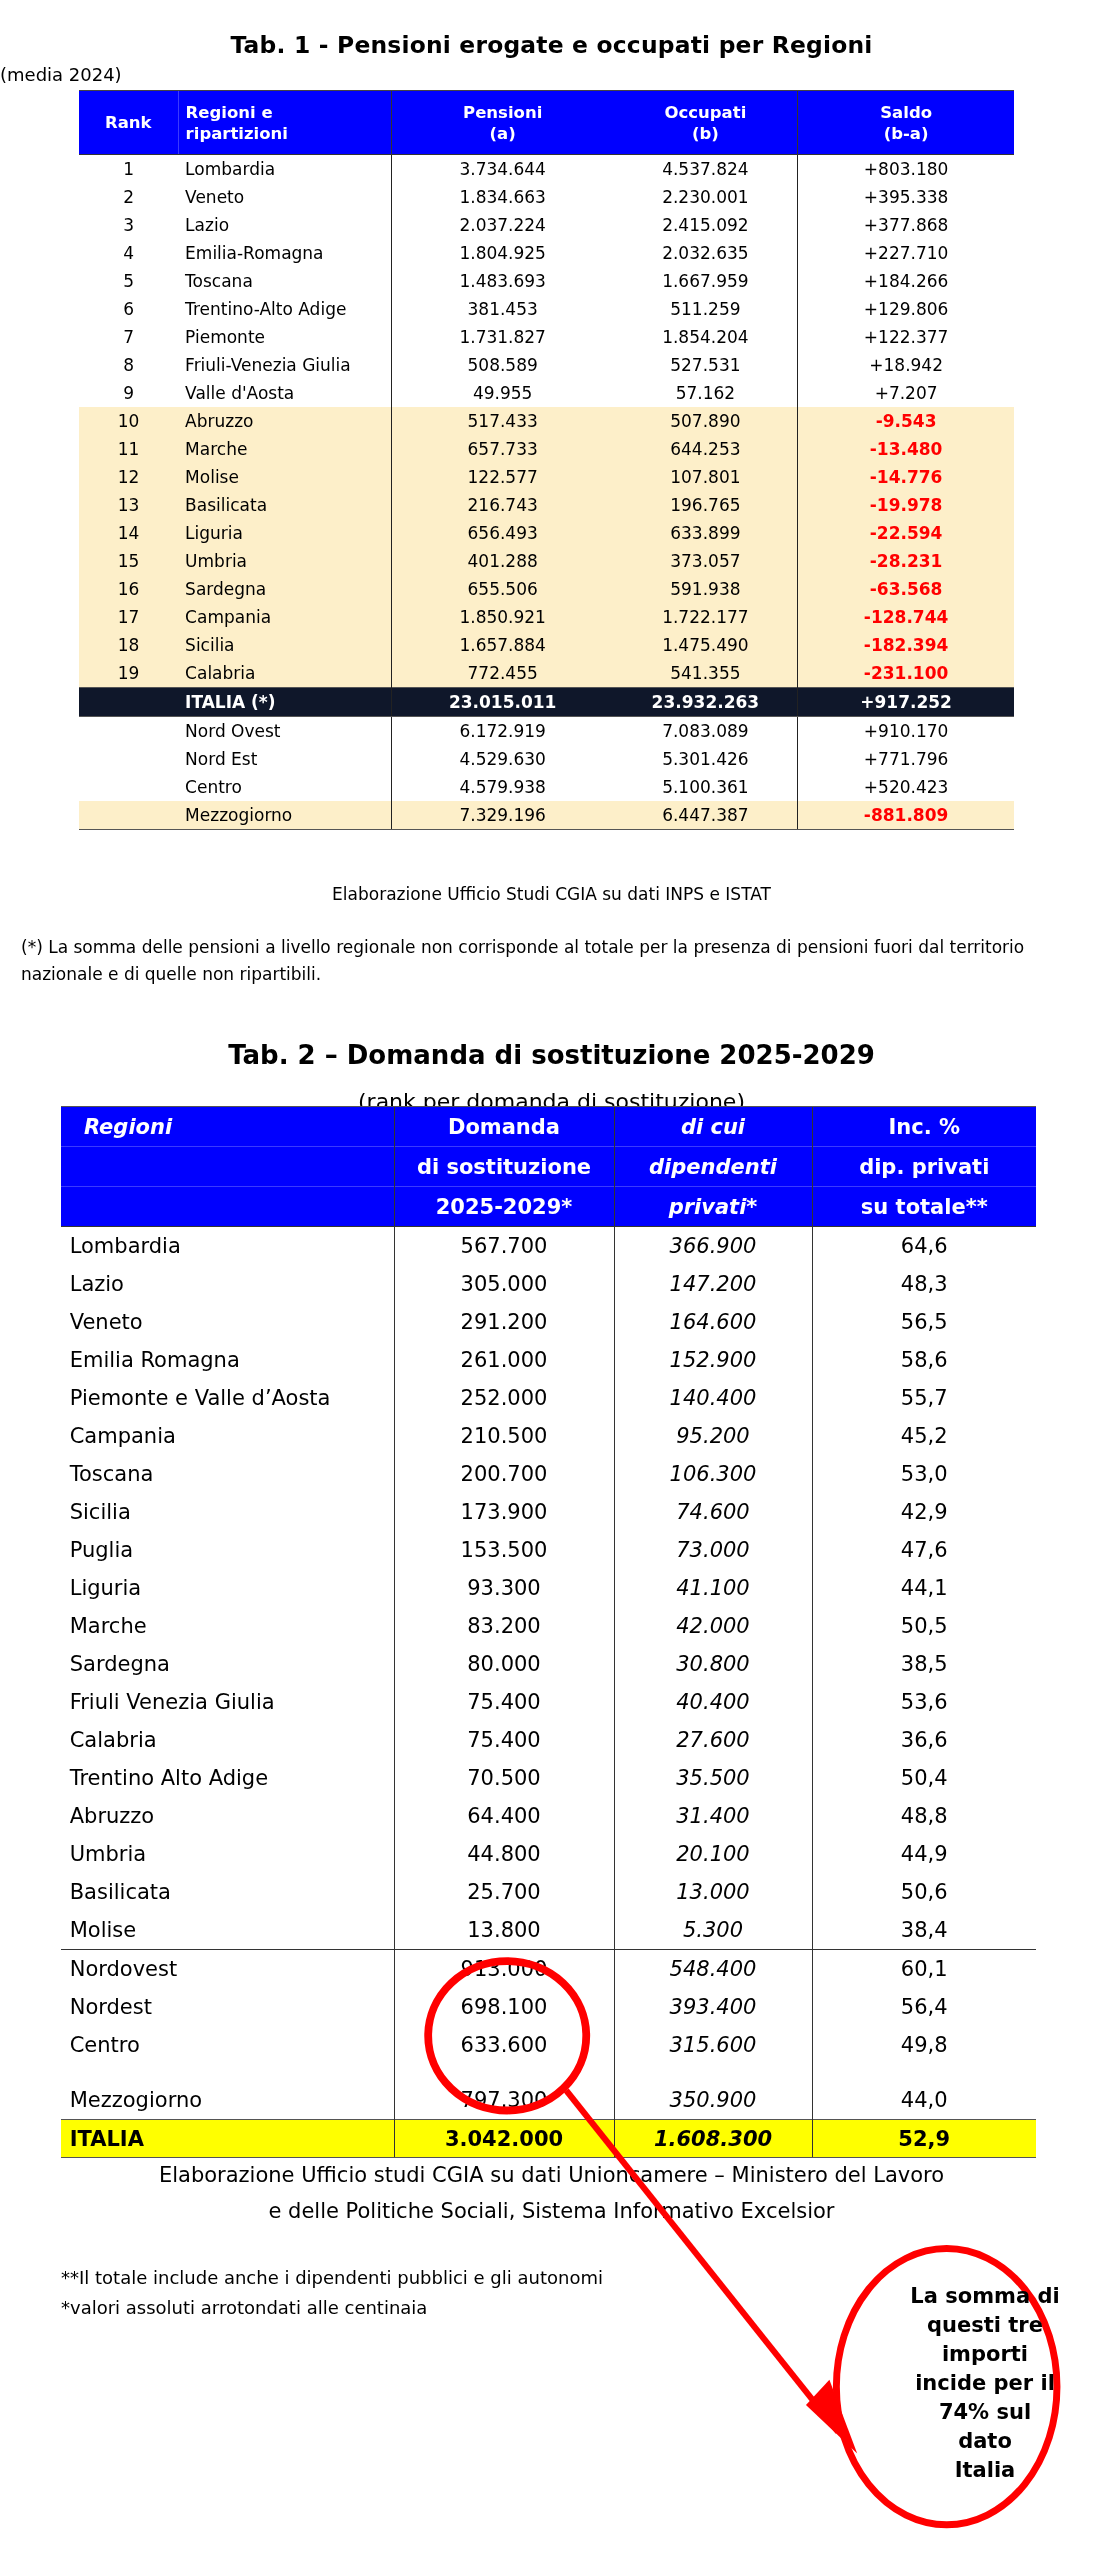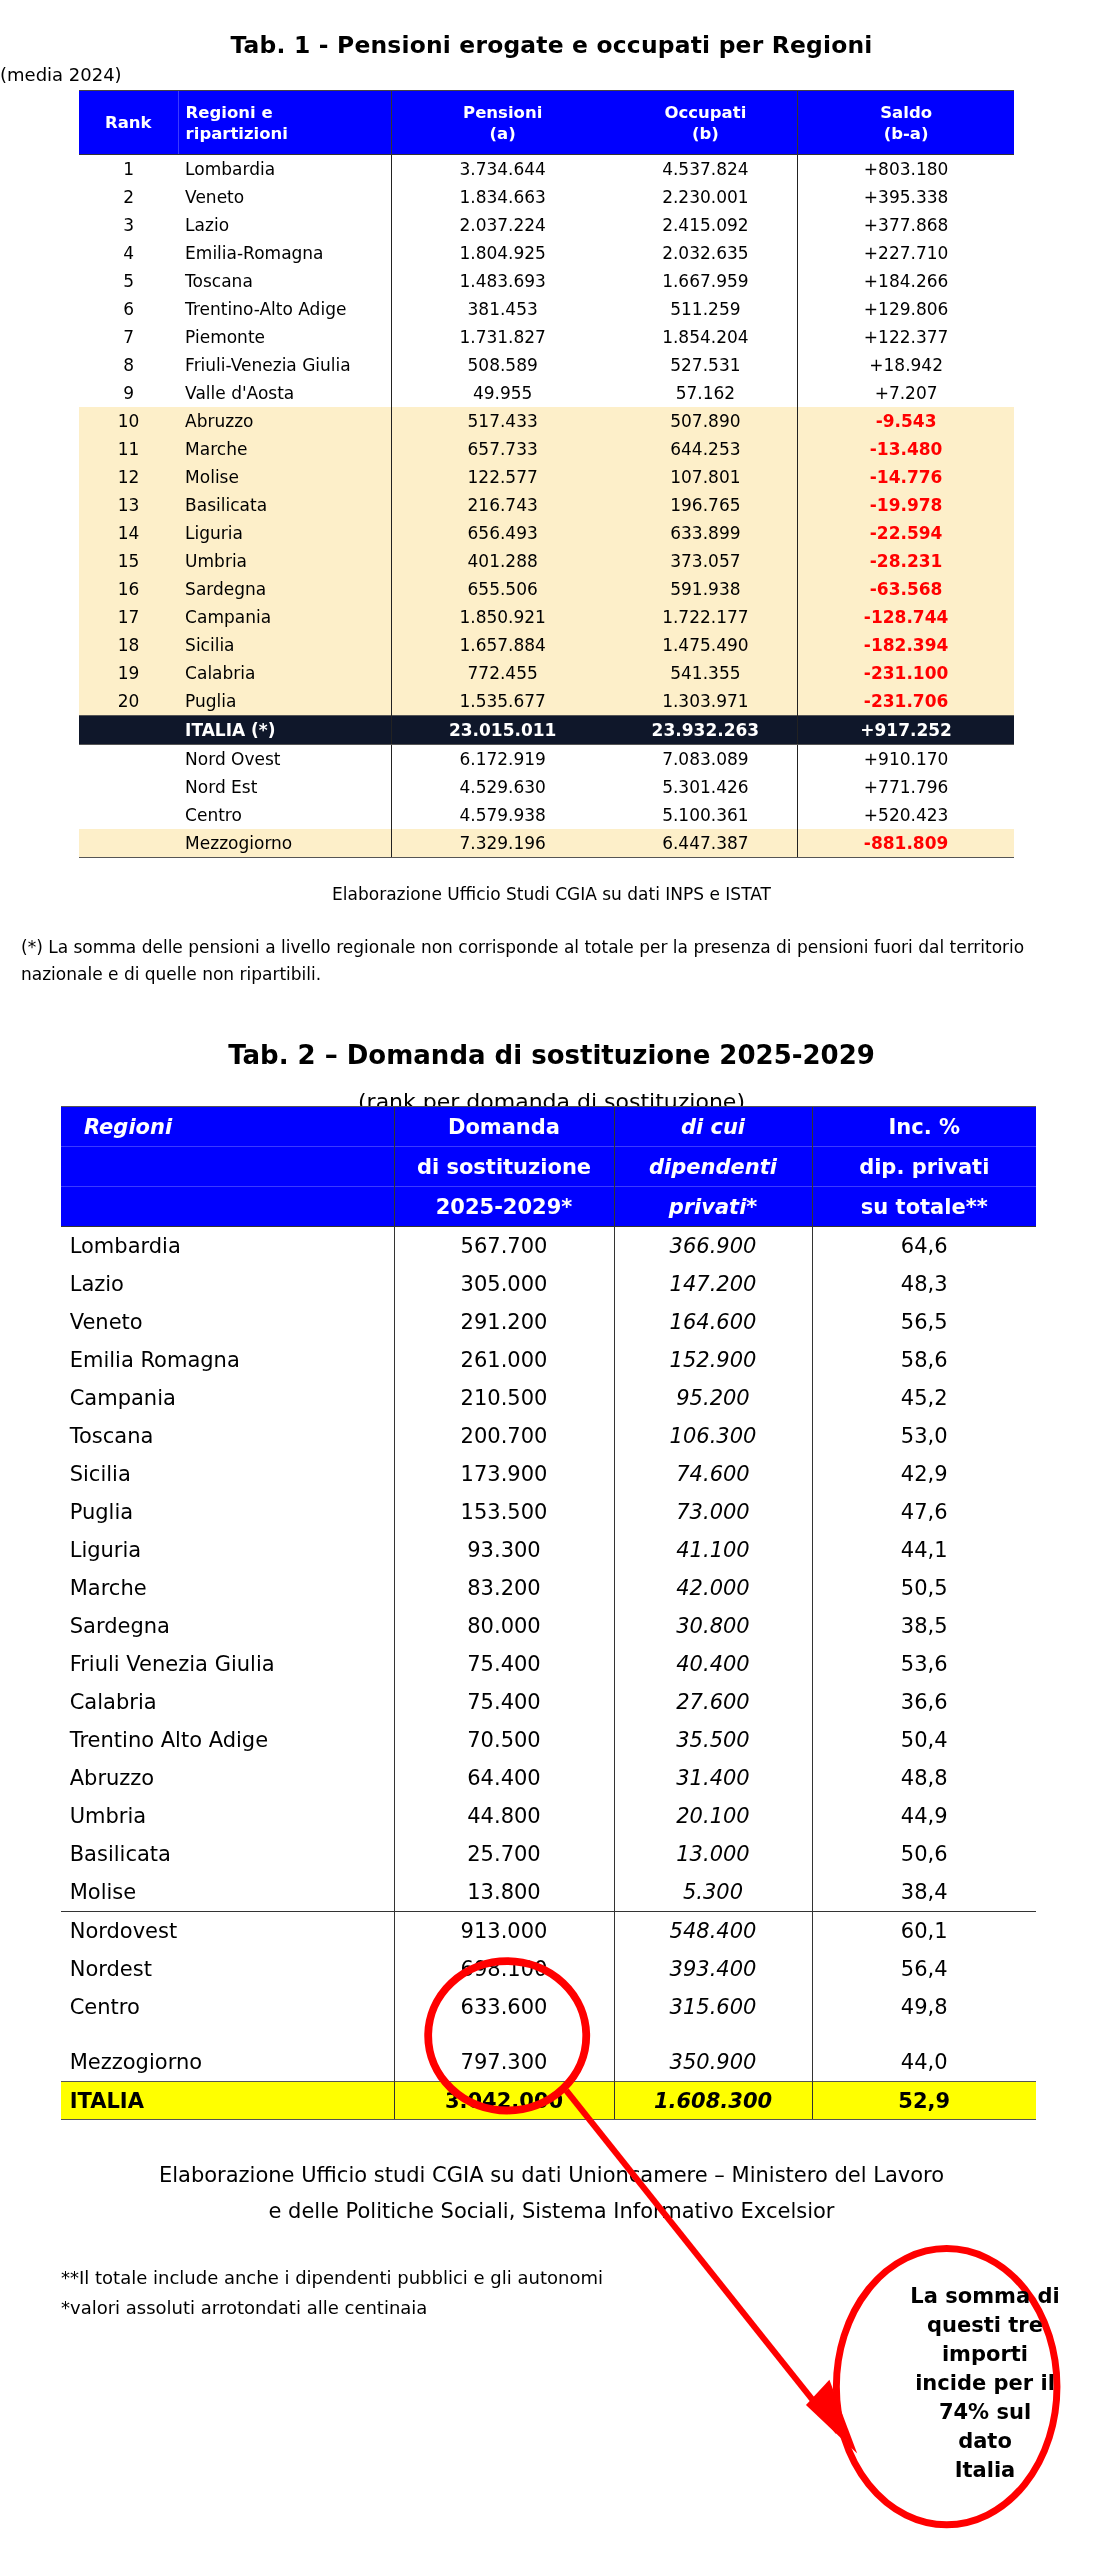--- a/index.html
+++ b/index.html
@@ -237,27 +237,20 @@
         <td class="num">1.475.490</td>
         <td class="num b-l red">-182.394</td>
       </tr>
       <tr class="neg">
         <td class="rank">19</td>
         <td class="reg">Calabria</td>
         <td class="num b-l">772.455</td>
         <td class="num">541.355</td>
         <td class="num b-l red">-231.100</td>
       </tr>
-      <tr class="neg">
-        <td class="rank">20</td>
-        <td class="reg">Puglia</td>
-        <td class="num b-l">1.535.677</td>
-        <td class="num">1.303.971</td>
-        <td class="num b-l red">-231.706</td>
-      </tr>
       <tr class="total">
         <td class="rank"></td>
         <td class="reg">ITALIA (*)</td>
         <td class="num b-l">23.015.011</td>
         <td class="num">23.932.263</td>
         <td class="num b-l">+917.252</td>
       </tr>
       <tr class="">
         <td class="rank"></td>
         <td class="reg">Nord Ovest</td>
@@ -341,20 +334,26 @@
         <td class="num b-l it">164.600</td>
         <td class="num b-l">56,5</td>
       </tr>
       <tr class="">
         <td class="reg">Emilia Romagna</td>
         <td class="num b-l">261.000</td>
         <td class="num b-l it">152.900</td>
         <td class="num b-l">58,6</td>
       </tr>
       <tr class="">
+        <td class="reg">Piemonte e Valle d’Aosta</td>
+        <td class="num b-l">252.000</td>
+        <td class="num b-l it">140.400</td>
+        <td class="num b-l">55,7</td>
+      </tr>
+      <tr class="">
         <td class="reg">Campania</td>
         <td class="num b-l">210.500</td>
         <td class="num b-l it">95.200</td>
         <td class="num b-l">45,2</td>
       </tr>
       <tr class="">
         <td class="reg">Toscana</td>
         <td class="num b-l">200.700</td>
         <td class="num b-l it">106.300</td>
         <td class="num b-l">53,0</td>

